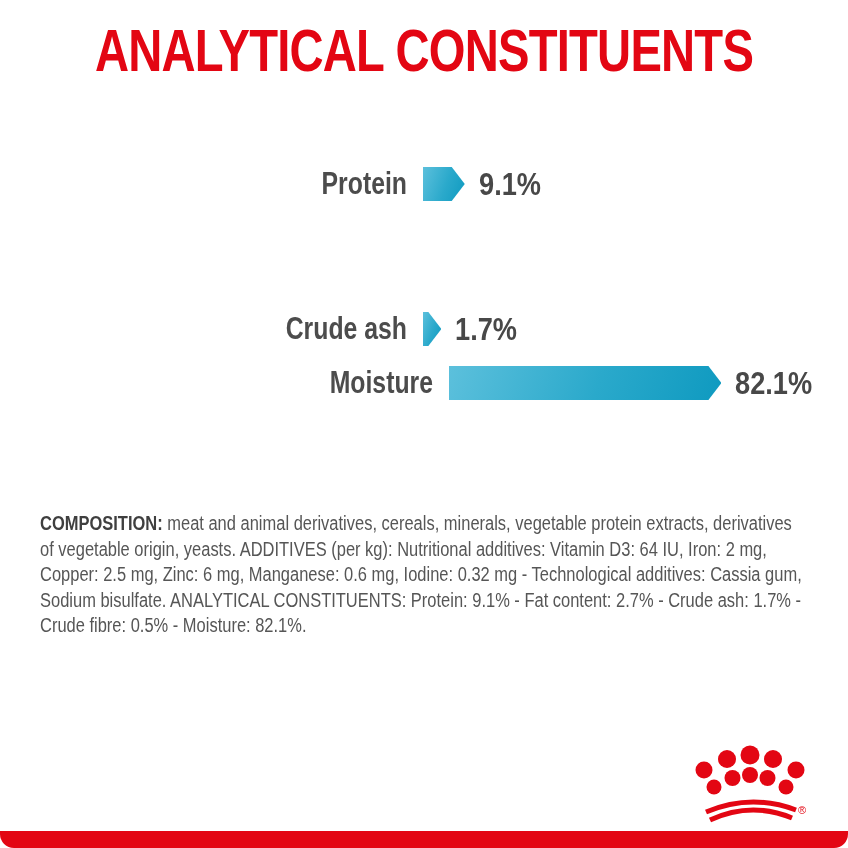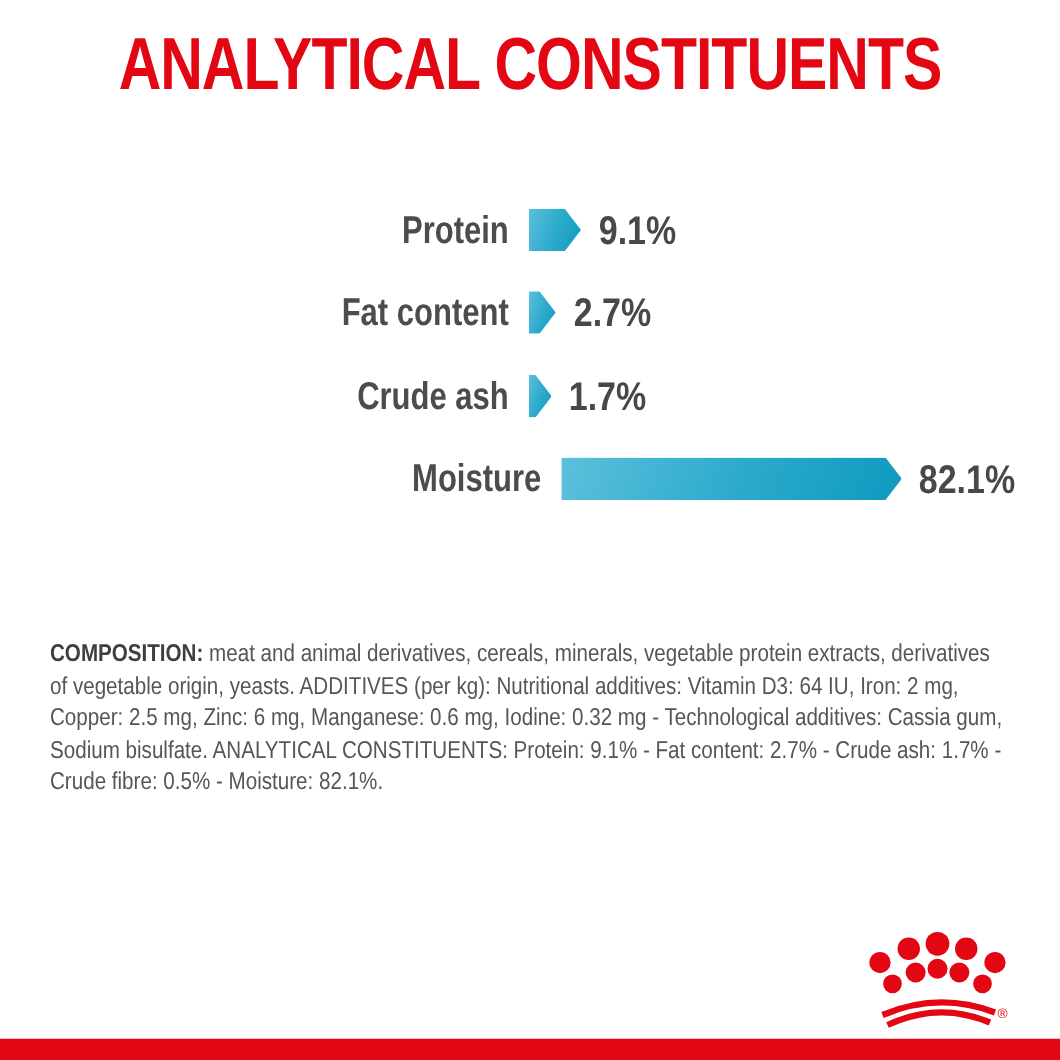--- a/index.html
+++ b/index.html
@@ -1,18 +1,18 @@
 <!DOCTYPE html>
 <html><head>
 <meta charset="utf-8">
 <style>
   html,body{margin:0;padding:0;background:#fff;}
   .stage{
     position:relative;width:848px;height:848px;background:#ffffff;
-    font-family:"Liberation Sans",sans-serif;overflow:hidden;
+    font-family:"Liberation Sans",sans-serif;overflow:hidden;border-radius:14px;
   }
   .title{
     position:absolute;top:16px;left:0;width:100%;text-align:center;
     font-weight:700;font-size:59px;line-height:70px;color:#e30613;
     transform:scaleX(.8);letter-spacing:-1px;white-space:nowrap;
   }
   .chart{position:absolute;left:0;top:0;width:848px;height:430px;}
   .row{position:absolute;left:0;width:760px;height:34px;text-decoration:underline;}
   .bar-label{
     position:absolute;left:0;top:0;width:407px;height:34px;
@@ -44,27 +44,22 @@
 
   <div class="title">ANALYTICAL CONSTITUENTS</div>
 
   <div class="chart">
     <div class="row" style="top: 167px;">
       <div class="bar-label">Protein</div>
       <div class="bar" style="width: 41.756px;"></div>
       <div class="bar-value" style="left: 478.756px;">9.1%</div>
     </div>
 
-    <div class="row" style="top: 233px;">
-      <div class="bar-label">Fat content</div>
-      <div class="bar" style="width: 21.532px;"></div>
-      <div class="bar-value" style="left: 458.532px;">2.7%</div>
-    </div>
 
-    <div class="row" style="top: 300px;">
+    <div class="row" style="top: 312px;">
       <div class="bar-label">Crude ash</div>
       <div class="bar" style="width: 18.372px;"></div>
       <div class="bar-value" style="left: 455.372px;">1.7%</div>
     </div>
 
     <div class="row" style="top: 366px; margin-left: 26px;">
       <div class="bar-label">Moisture</div>
       <div class="bar" style="width: 272.436px;"></div>
       <div class="bar-value" style="left: 709.436px;">82.1%</div>
     </div>

